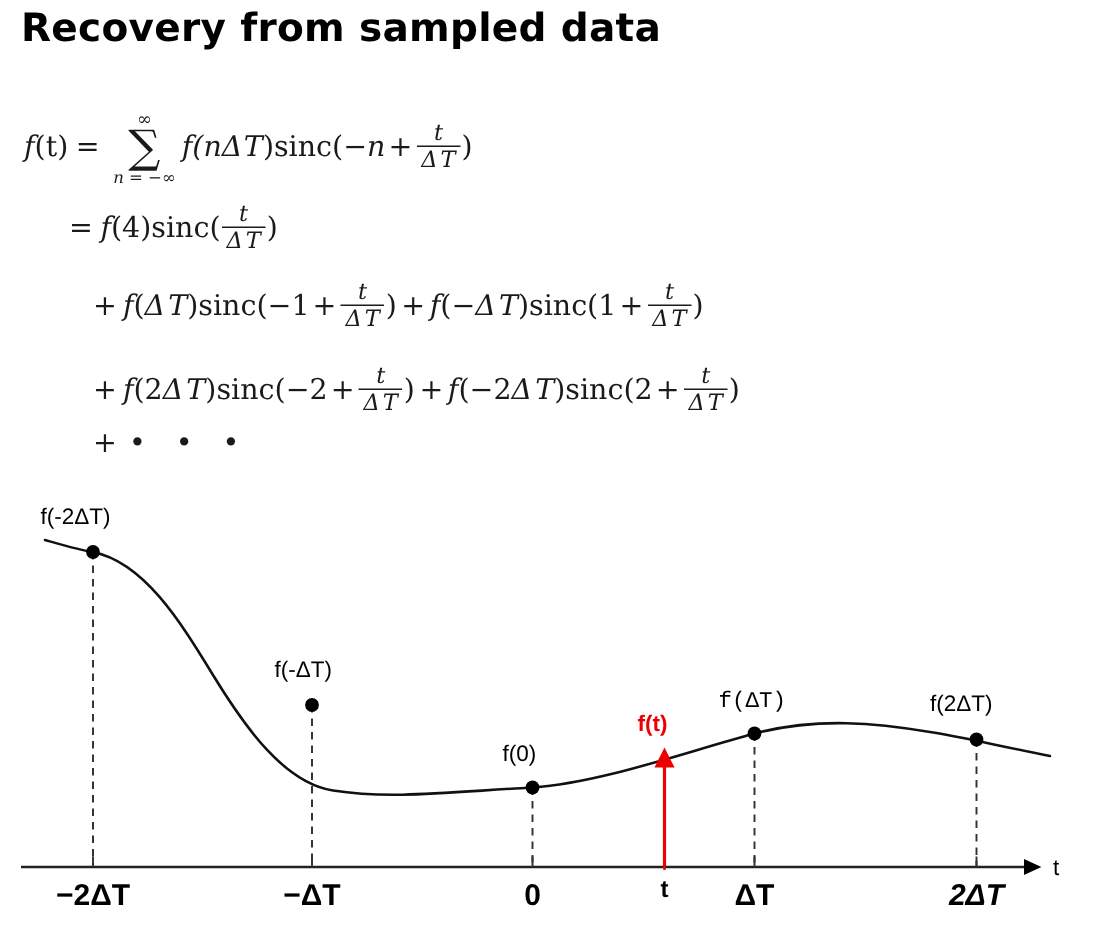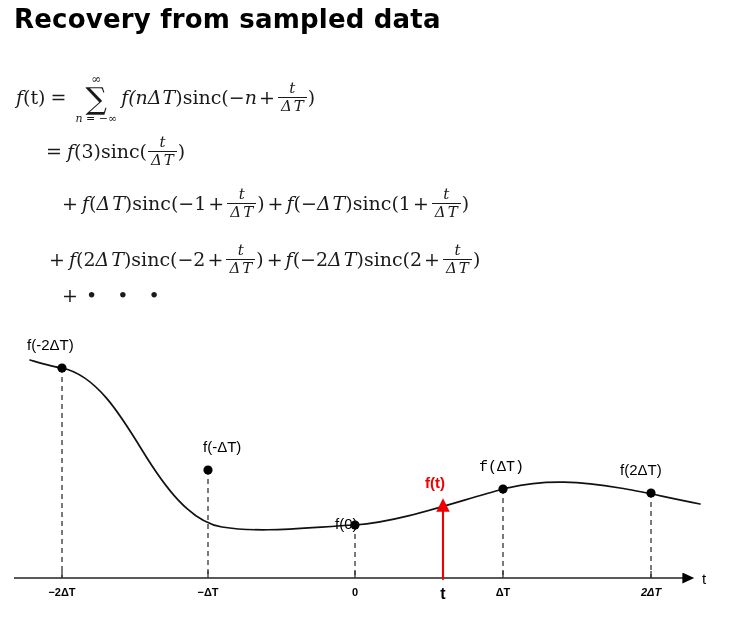--- a/index.html
+++ b/index.html
@@ -122,21 +122,21 @@
     font-size: 15px;
     font-weight: normal;
     color: #000000;
     white-space: nowrap;
   }
   .glabel.red { color: #ee0000; font-weight: bold; }
 
   .ticklabel {
     position: absolute;
     font-family: "Liberation Sans", sans-serif;
-    font-size: 11px;
+    font-size: 20px;
     font-weight: bold;
     color: #000000;
     white-space: nowrap;
     text-align: center;
   }
   .axislabel {
     position: absolute;
     font-family: "Liberation Sans", sans-serif;
     font-size: 15px;
     color: #000000;
@@ -154,37 +154,37 @@
       <span class="sup">∞</span>
       <span class="sig">∑</span>
       <span class="sub">n = −∞</span>
     </span><span class="it">f</span><span class="it">(n</span><span class="it">Δ</span><span class="it" style="margin-left:1px">T</span><span class="up">)sinc(</span><span class="it">−n</span><span class="up" style="margin:0 2px">+</span><span class="frac">
       <span class="num">t</span>
       <span class="den"><span>Δ</span><span style="margin-left:2px">T</span></span>
     </span><span class="up">)</span>
   </div>
 
   <div class="fline" style="left:46px; top:78px;">
-    <span class="up" style="margin-right:5px">=</span><span class="it">f</span><span class="up">(3)sinc(</span><span class="frac">
+    <span class="up" style="margin-right:5px">=</span><span class="it">f</span><span class="up">(4)sinc(</span><span class="frac">
       <span class="num">t</span>
       <span class="den"><span>Δ</span><span style="margin-left:2px">T</span></span>
     </span><span class="up">)</span>
   </div>
 
   <div class="fline" style="left:62px; top:130px;">
     <span class="up" style="margin-right:4px">+</span><span class="it">f</span><span class="up">(</span><span class="it">Δ</span><span class="it" style="margin-left:2px">T</span><span class="up">)sinc(</span><span class="up">−1</span><span class="up" style="margin:0 2px">+</span><span class="frac">
       <span class="num">t</span>
       <span class="den"><span>Δ</span><span style="margin-left:2px">T</span></span>
     </span><span class="up">)</span><span class="up" style="margin:0 3px">+</span><span class="it">f</span><span class="up">(−</span><span class="it">Δ</span><span class="it" style="margin-left:2px">T</span><span class="up">)sinc(</span><span class="up">1</span><span class="up" style="margin:0 2px">+</span><span class="frac">
       <span class="num">t</span>
       <span class="den"><span>Δ</span><span style="margin-left:2px">T</span></span>
     </span><span class="up">)</span>
   </div>
 
-  <div class="fline" style="left:49px; top:186px;">
+  <div class="fline" style="left:62px; top:186px;">
     <span class="up" style="margin-right:4px">+</span><span class="it">f</span><span class="up">(2</span><span class="it">Δ</span><span class="it" style="margin-left:2px">T</span><span class="up">)sinc(</span><span class="up">−2</span><span class="up" style="margin:0 2px">+</span><span class="frac">
       <span class="num">t</span>
       <span class="den"><span>Δ</span><span style="margin-left:2px">T</span></span>
     </span><span class="up">)</span><span class="up" style="margin:0 3px">+</span><span class="it">f</span><span class="up">(−2</span><span class="it">Δ</span><span class="it" style="margin-left:2px">T</span><span class="up">)sinc(</span><span class="up">2</span><span class="up" style="margin:0 2px">+</span><span class="frac">
       <span class="num">t</span>
       <span class="den"><span>Δ</span><span style="margin-left:2px">T</span></span>
     </span><span class="up">)</span>
   </div>
 
   <div class="fline" style="left:62px; top:228px;">
@@ -236,22 +236,22 @@
 
     <line x1="62" y1="249" x2="62" y2="256" stroke="#333333" stroke-width="1.3"></line>
     <line x1="208" y1="249" x2="208" y2="256" stroke="#333333" stroke-width="1.3"></line>
     <line x1="355" y1="249" x2="355" y2="256" stroke="#333333" stroke-width="1.3"></line>
     <line x1="443" y1="246" x2="443" y2="258" stroke="#ee0000" stroke-width="1.6"></line>
     <line x1="503" y1="249" x2="503" y2="256" stroke="#333333" stroke-width="1.3"></line>
     <line x1="651" y1="249" x2="651" y2="256" stroke="#333333" stroke-width="1.3"></line>
   </svg>
 
   <div class="glabel" style="left:27px; top:14px;">f(-2ΔT)</div>
-  <div class="glabel" style="left:183px; top:116px;margin-left:20px;">f(-ΔT)</div>
-  <div class="glabel" style="left:335px; top:172px;margin-top:21px;">f(0)</div>
+  <div class="glabel" style="left:183px; top:116px;">f(-ΔT)</div>
+  <div class="glabel" style="left:335px; top:172px;">f(0)</div>
   <div class="glabel" style="left:479px; top:137px;font-family:Liberation Mono, monospace;">f(ΔT)</div>
   <div class="glabel" style="left:620px; top:139px;">f(2ΔT)</div>
 
   <div class="glabel red" style="left:425px; top:152px;">f(t)</div>
 
   <div class="ticklabel" style="left:22px; top:264px; width:80px;">−2ΔT</div>
   <div class="ticklabel" style="left:173px; top:264px; width:70px;">−ΔT</div>
   <div class="ticklabel" style="left:330px; top:264px; width:50px;">0</div>
   <div class="ticklabel" style="left:418px; top:263px; width:50px; font-size:16px;">t</div>
   <div class="ticklabel" style="left:473px; top:264px; width:60px;">ΔT</div>

